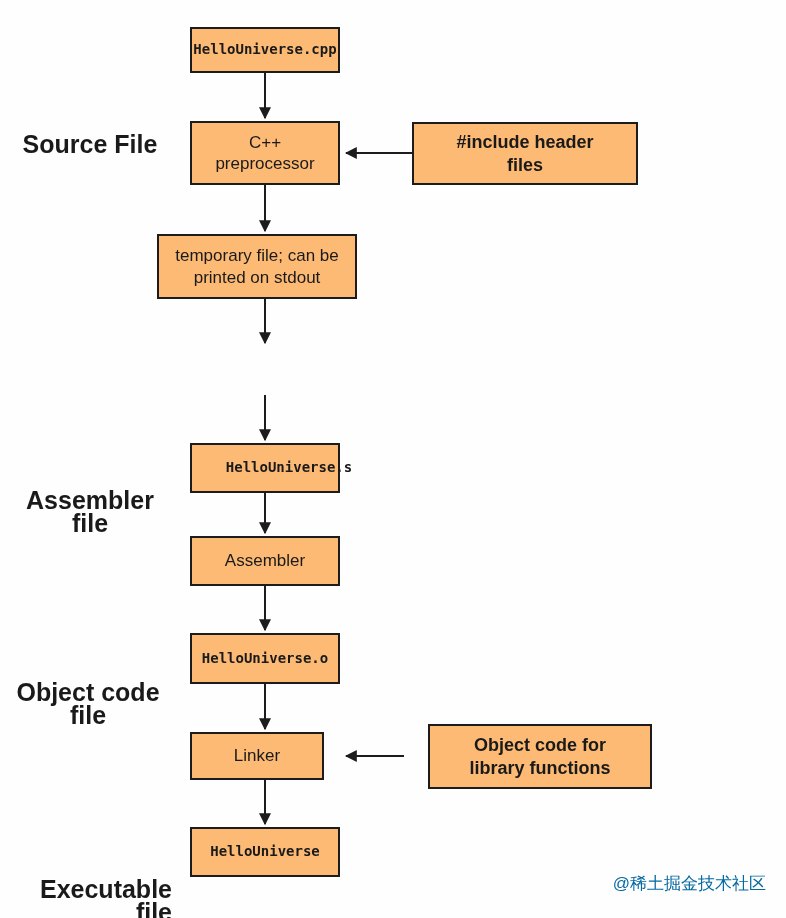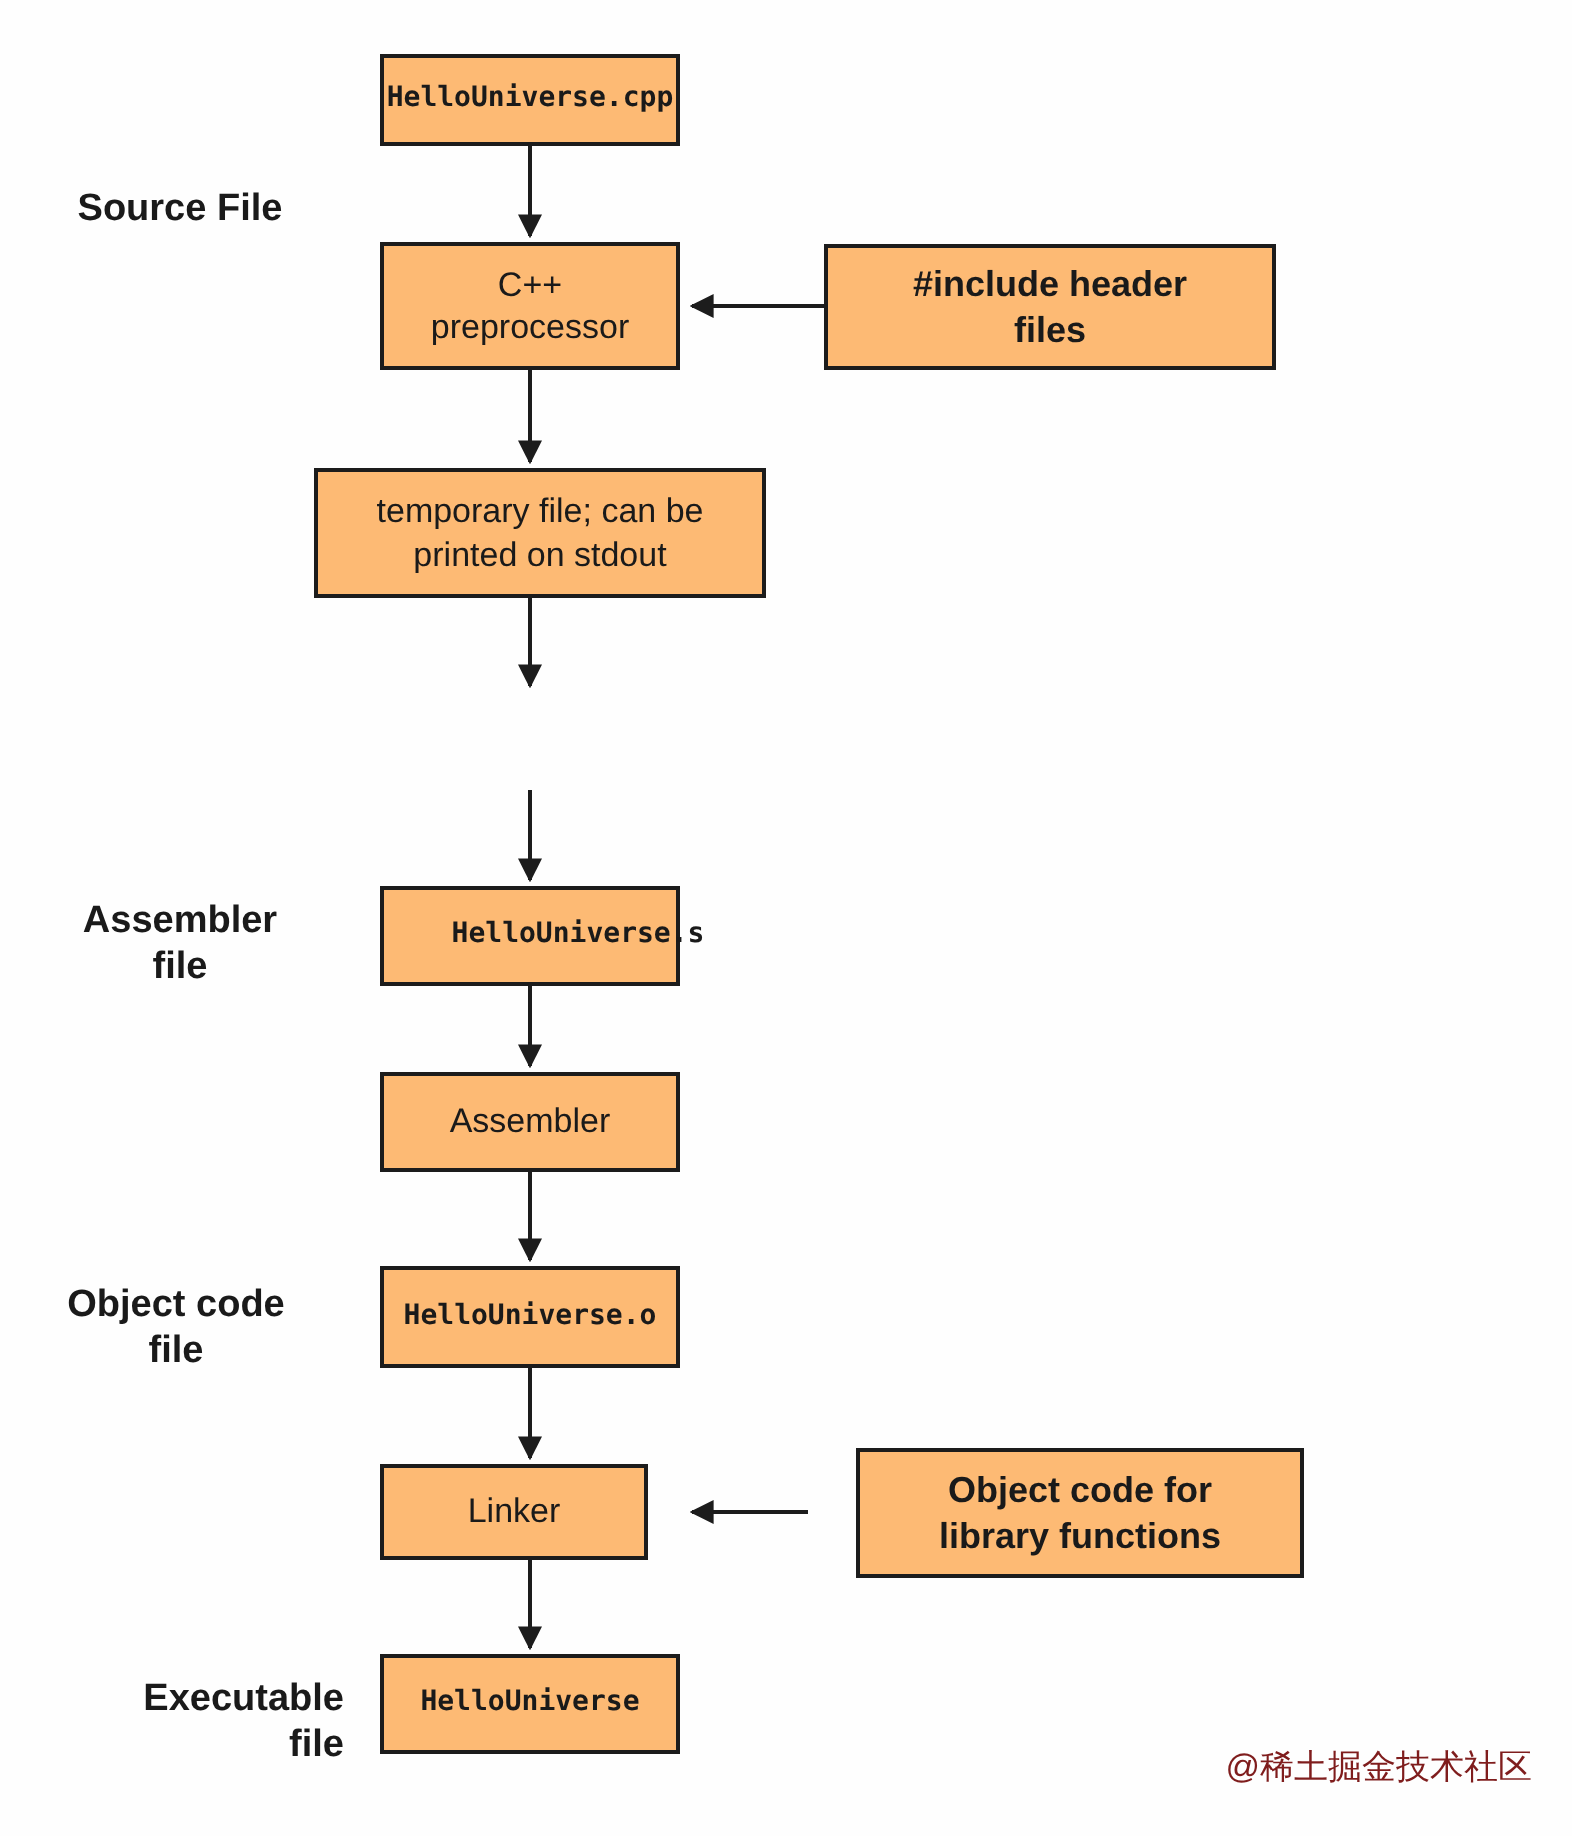--- a/index.html
+++ b/index.html
@@ -48,33 +48,34 @@
     font-weight: 700;
   }
   .mono-bold {
     font-family: "DejaVu Sans Mono", "Liberation Mono", monospace;
     font-size: 14px;
     font-weight: 700;
   }
   .stage-label {
     position: absolute;
     font-family: "Liberation Sans", sans-serif;
-    font-size: 19px;
+    font-size: 25px;
     font-weight: 700;
     text-align: center;
     white-space: pre-line;
     line-height: 23px;
     color: #1a1a1a;
+    margin-top: 40px;
   }
   .watermark {
     position: absolute;
     right: 20px;
     top: 872px;
     font-size: 17px;
-    color: #7f1d1d;
+    color: #0369a1;
     font-family: "Liberation Sans", sans-serif;
   }
 </style>
 </head>
 <body>
 
 <div class="canvas">
 
   <svg class="edges" viewBox="0 0 786 918" xmlns="http://www.w3.org/2000/svg">
     <defs>
@@ -103,21 +104,21 @@
   <div class="box sans-reg" style="left:190px; top:121px; width:150px; height:64px;">
     <span>C++
 preprocessor</span>
   </div>
 
   <div class="box sans-bold" style="left:412px; top:122px; width:226px; height:63px;">
     <span>#include header
 files</span>
   </div>
 
-  <div class="box sans-reg" style="left:157px; top:234px; width:226px; height:65px;">
+  <div class="box sans-reg" style="left:157px; top:234px; width:200px; height:65px;">
     <span>temporary file; can be
 printed on stdout</span>
   </div>
 
 
   <div class="stage-label" style="left:8px; top:449px; width:164px;">Assembler
 file</div>
 
   <div class="box mono-bold" style="left:190px; top:443px; width:150px; height:50px;padding-left:48px;">
     <span>HelloUniverse.s</span>

